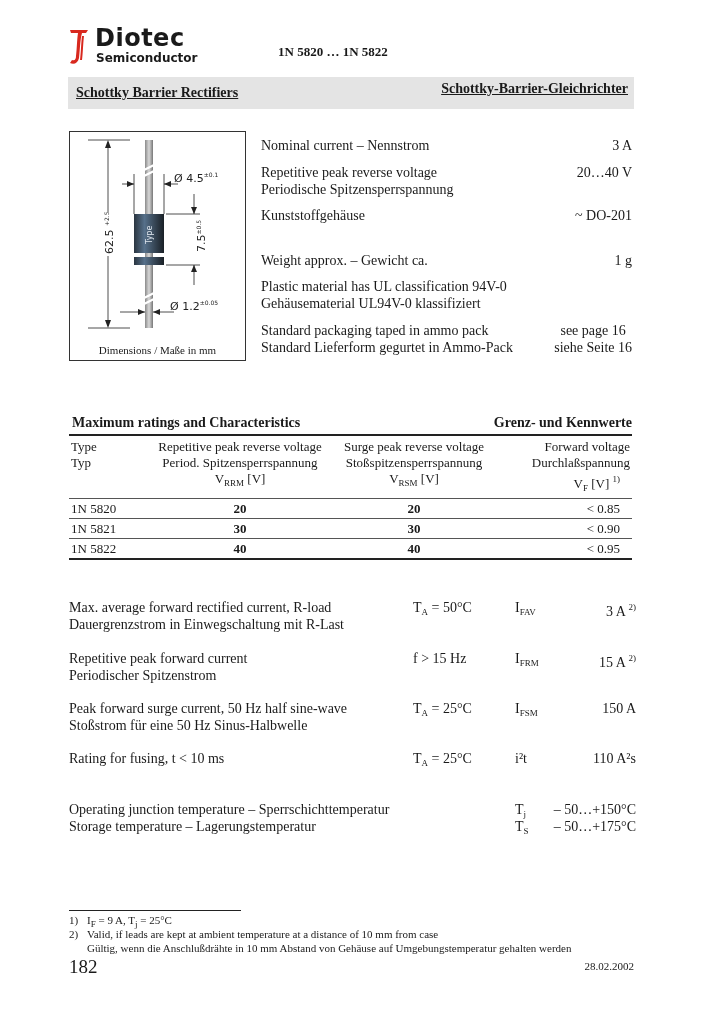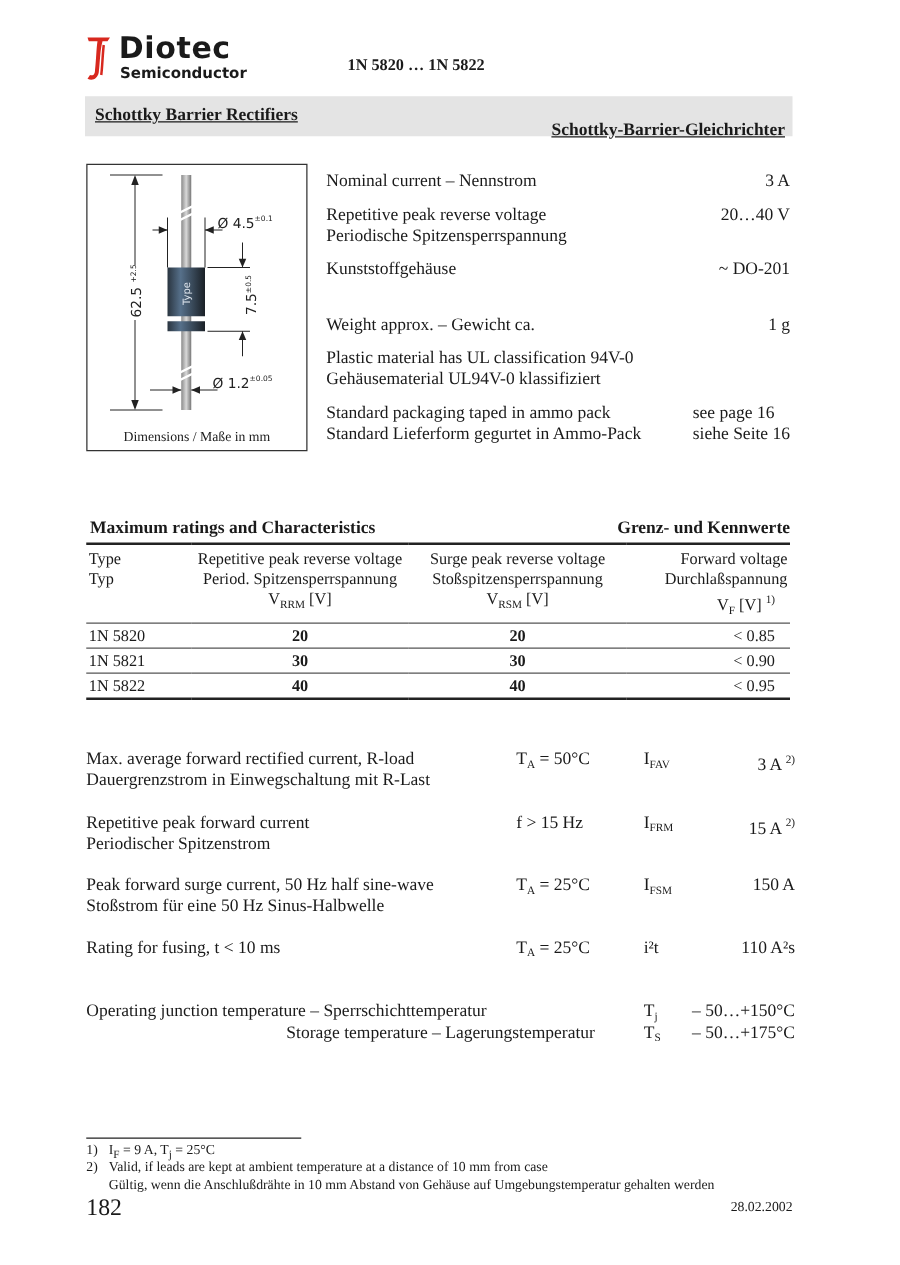--- a/index.html
+++ b/index.html
@@ -11,21 +11,21 @@
   sup { vertical-align:6px; }
 
   
   .logo-mark { left:68px; top:28px; width:22px; height:38px; }
   .logo-word { left:95px; top:24px; font-family:"DejaVu Sans", sans-serif; font-weight:bold; font-size:24px; color:#1a1a1a; letter-spacing:0.5px; }
   .logo-sub { left:96px; top:51px; font-family:"DejaVu Sans", sans-serif; font-weight:bold; font-size:12px; color:#1a1a1a; }
   .part-range { left:278px; top:44px; font-weight:bold; font-size:13px; }
 
   .banner { left:68px; top:77px; width:566px; height:32px; background:#e4e4e4; }
   .banner .l { position:absolute; left:8px; top:8px; font-weight:bold; font-size:14px; text-decoration:underline; }
-  .banner .r { position:absolute; right:6px; top:20px; font-weight:bold; font-size:14px; text-decoration:underline; }
+  .banner .r { position:absolute; right:6px; top:4px; font-weight:bold; font-size:14px; text-decoration:underline; }
 
   
   .drawbox { left:69px; top:131px; width:175px; height:228px; border:1px solid #333; background:#fff; }
   .caption { position:absolute; left:0; width:175px; bottom:4px; text-align:center; font-size:11px; }
 
   
   .spec-row { left:261px; width:371px; font-size:14px; line-height:17px; }
   .spec-row .v { position:absolute; right:0; top:0; }
 
   
@@ -139,21 +139,21 @@
   <div>Weight approx. – Gewicht ca.</div>
   <div class="v">1 g</div>
 </div>
 <div class="abs spec-row" style="top:278px;">
   <div>Plastic material has UL classification 94V-0</div>
   <div>Gehäusematerial UL94V-0 klassifiziert</div>
 </div>
 <div class="abs spec-row" style="top:322px;">
   <div>Standard packaging taped in ammo pack</div>
   <div>Standard Lieferform gegurtet in Ammo-Pack</div>
-  <div class="v" style="text-align:left;">
+  <div class="v" style="text-align:center;">
     <div>see page 16</div>
     <div>siehe Seite 16</div>
   </div>
 </div>
 
 <div class="abs tbl-title">Maximum ratings and Characteristics</div>
 <div class="abs tbl-title-r">Grenz- und Kennwerte</div>
 <table class="ratings">
   <thead>
     <tr>
@@ -226,21 +226,21 @@
   <div class="cond"><span>T</span><sub>A</sub><span> = 25°C</span></div>
   <div class="sym">i²t</div>
   <div class="val">110 A²s</div>
 </div>
 
 <div class="abs prow" style="top:801px;">
   <div>Operating junction temperature – Sperrschichttemperatur</div>
   <div class="sym" style="left:446px;"><span>T</span><sub>j</sub></div>
   <div class="val">– 50…+150°C</div>
 </div>
-<div class="abs prow" style="top:818px;text-align:center;">
+<div class="abs prow" style="top:818px;">
   <div>Storage temperature – Lagerungstemperatur</div>
   <div class="sym" style="left:446px;"><span>T</span><sub>S</sub></div>
   <div class="val">– 50…+175°C</div>
 </div>
 
 <div class="abs fn-line"></div>
 <div class="abs fn" style="top:914px;">
   <span class="m">1)</span><span><span>I</span><sub>F</sub><span> = 9 A, T</span><sub>j</sub><span> = 25°C</span></span>
 </div>
 <div class="abs fn" style="top:928px;">

